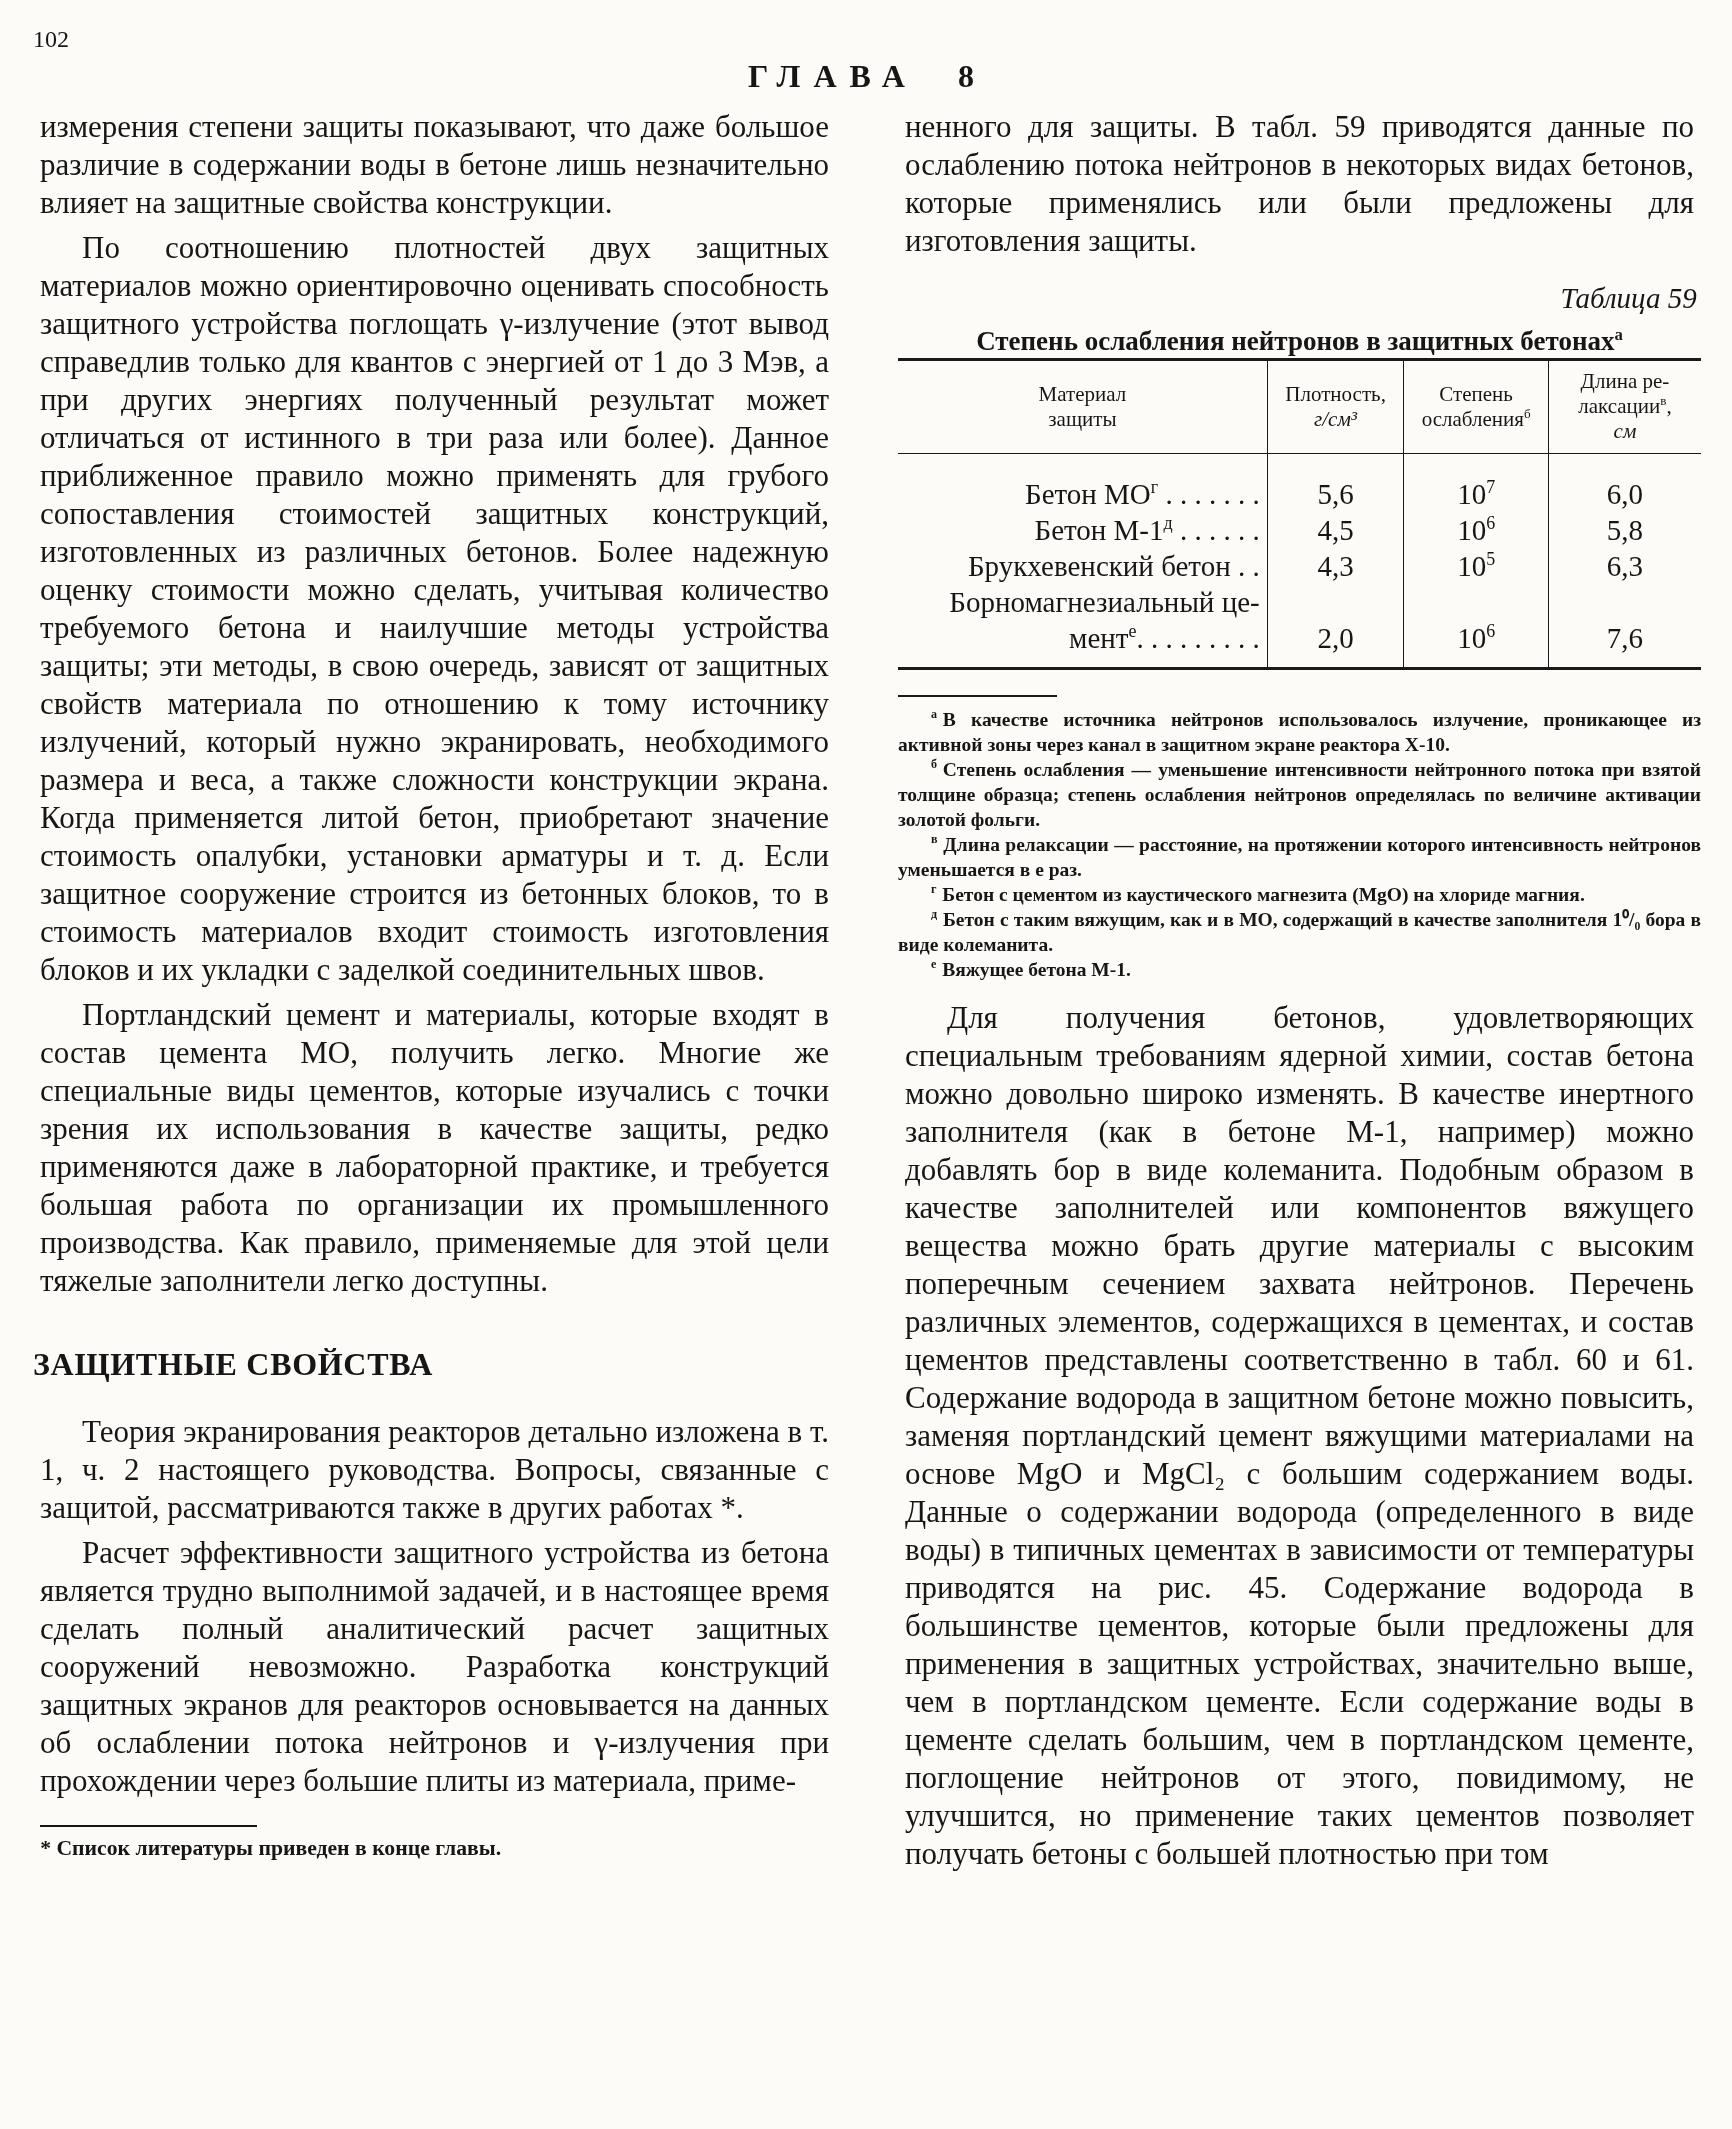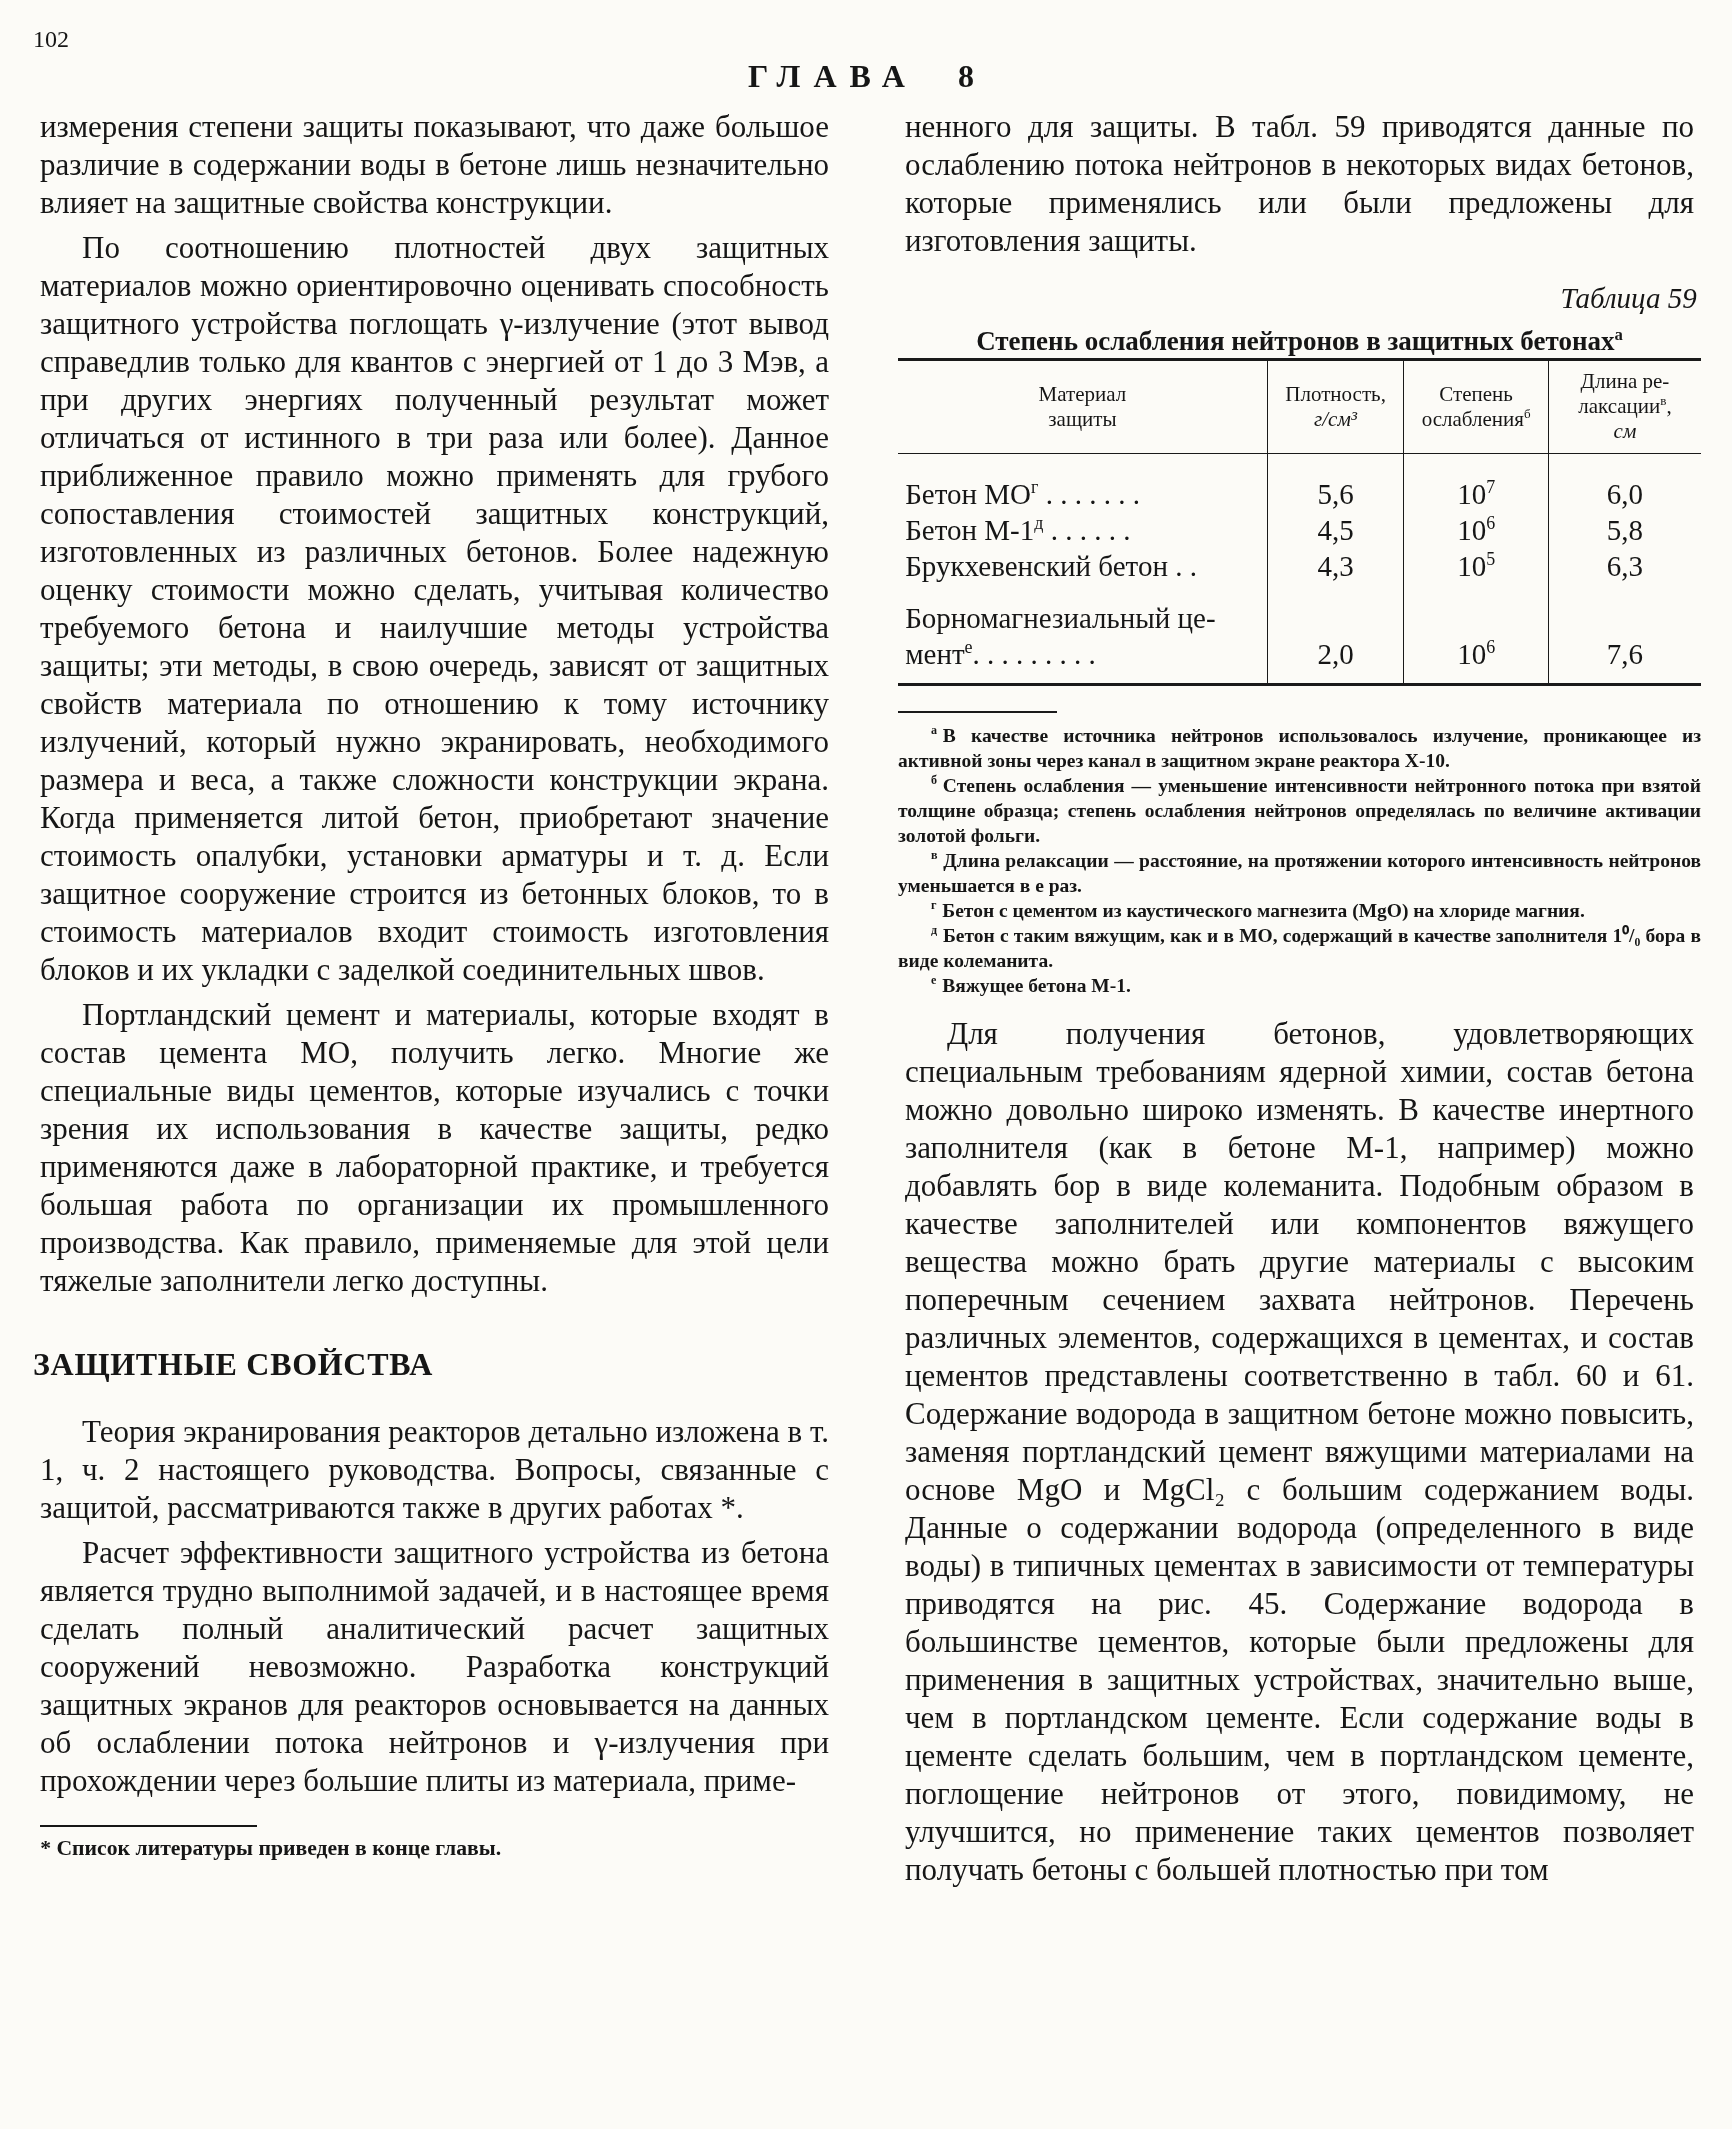--- a/index.html
+++ b/index.html
@@ -42,33 +42,33 @@
   .table-label { text-align:right; font-style:italic; font-size:29px; margin:21.7px 4.3px 10px 0; }
   .table-title { text-align:center; font-weight:bold; font-size:27px; line-height:33px; }
   .table-source { text-align:center; font-weight:bold; font-size:23px; line-height:29px; margin:2.9px 0 19px 0; }
   .it { font-style:italic; }
   table.data-table {
     width:100%; border-collapse:collapse;
     border-top:3.6px solid #1a1a1a; border-bottom:3.6px solid #1a1a1a;
     table-layout:fixed;
   }
   .c-mat { width:46%; } .c-den { width:17%; } .c-att { width:18%; } .c-rel { width:19%; }
-  .data-table th, .data-table td { border-left:1.4px solid #1a1a1a; }
+  .data-table th, .data-table td { border-left:1.4px solid #1a1a1a;text-align:right; }
   .data-table th:first-child, .data-table td:first-child { border-left:none; }
   .data-table thead th {
     border-bottom:1.4px solid #1a1a1a;
     font-weight:normal; font-size:21px; line-height:25px;
     text-align:center; vertical-align:middle; padding:8.7px 5.8px;
   }
   .th-line { display:block; }
   .data-table tbody td { font-size:29px; line-height:36px; vertical-align:bottom; padding:0 7.2px; }
   .data-table tbody tr:first-child td { padding-top:21.7px; }
   .data-table tbody tr:last-child td { padding-bottom:11.5px; }
   .data-table td.num { text-align:center; }
-  .mat-l1 { display:block;margin-top:16px; }
+  .mat-l1 { display:block; }
   .mat-l1:empty { display:none; }
   sup { font-size:0.62em; line-height:0; vertical-align:super; }
   sup.exp { font-size:0.62em; }
   
   .tfn-rule { width:159px; border-top:2.2px solid #1a1a1a; margin:24.5px 0 10px 0; }
   .table-footnotes { font-size:19.5px; font-weight:bold; line-height:25px; text-align:justify; margin-bottom:17px; }
   .table-footnotes p { margin:0; text-indent:33px; }
   .table-footnotes sup { margin-right:5.8px; }
 </style>
 </head>

